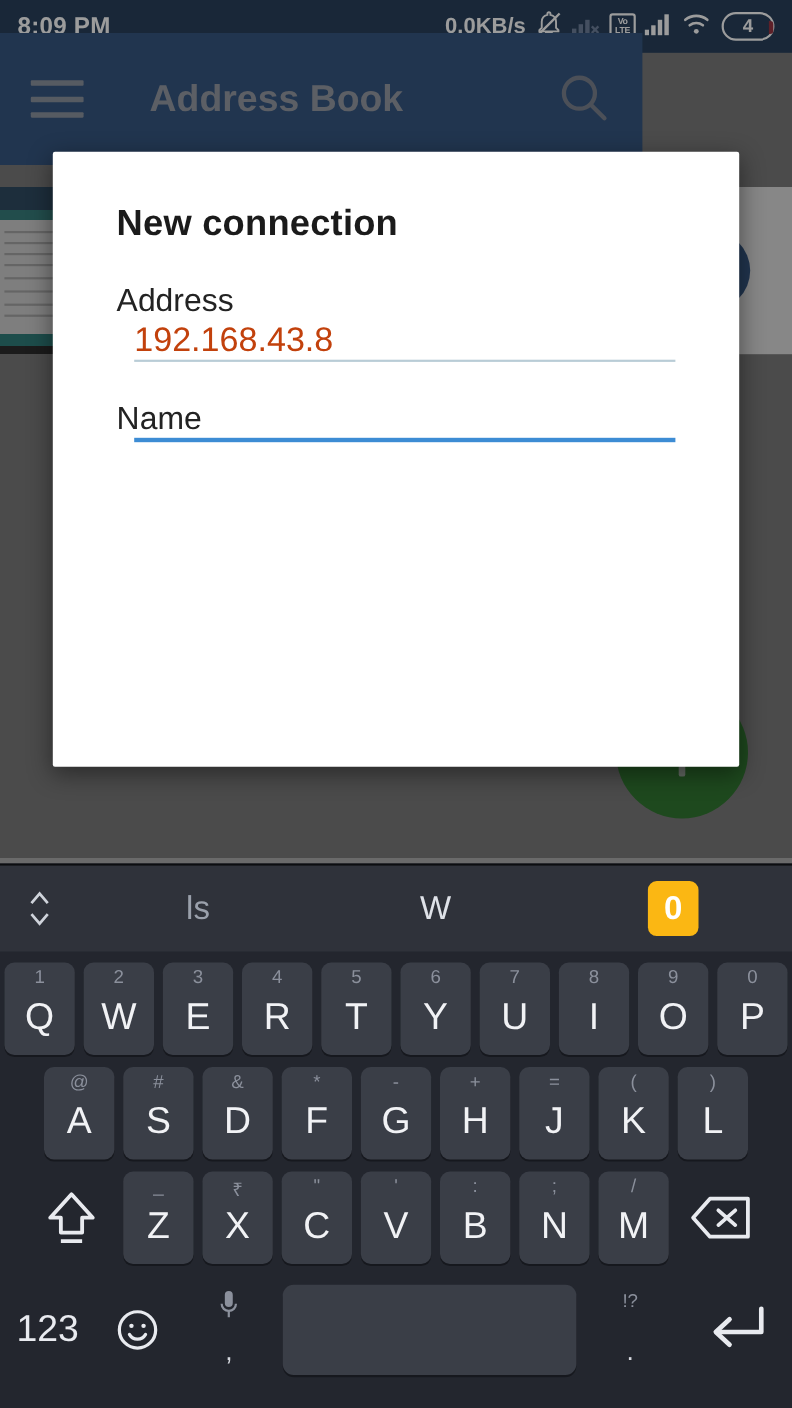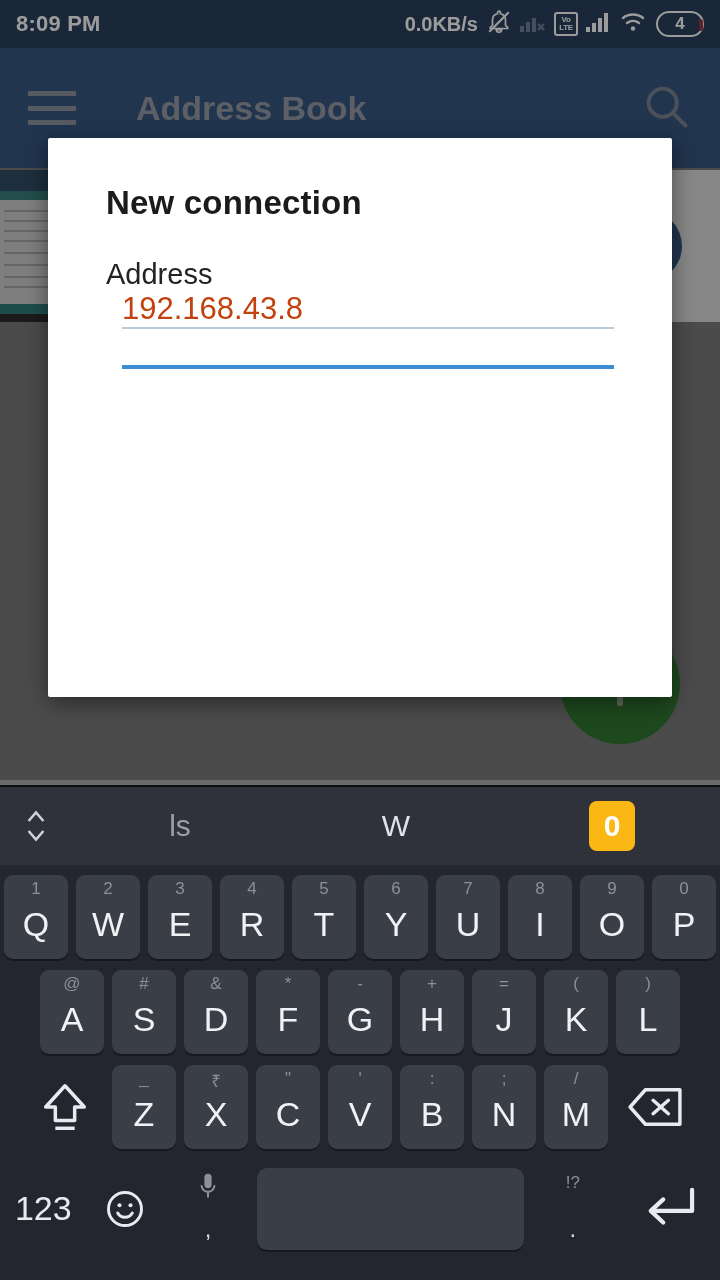--- a/index.html
+++ b/index.html
@@ -32,21 +32,21 @@
     display: flex; align-items: center; justify-content: center; position: relative;
   }
   .batt span { font-size: 17px; font-weight: bold; color: #fff; }
   .batt::after {
     content: ""; position: absolute; right: -1px; top: 6px;
     width: 4px; height: 12px; background: #8b1a2b; border-radius: 0 3px 3px 0;
   }
 
   
   #appbar {
-    position: absolute; top: 48px; left: 0; width: 720px; height: 120px;
+    position: absolute; top: 30px; left: 0; width: 584px; height: 120px;
     background: #1d4272; display: flex; align-items: center; padding: 0 28px; text-align: center;
   }
   #hamburger { width: 48px; height: 34px; display: flex; flex-direction: column; justify-content: space-between; }
   #hamburger i { display: block; height: 5px; background: #7f8794; border-radius: 1px; }
   #apptitle { margin-left: 60px; font-size: 34px; font-weight: bold; color: #8a8f99; }
   #searchbtn { margin-left: auto; }
 
   
   #content { position: absolute; top: 168px; left: 0; width: 720px; height: 612px; background: #6a6a6a; }
   #card {
@@ -249,20 +249,21 @@
   <div id="dialog">
     <div id="dialog-title">New connection</div>
 
     <div class="field">
       <div class="field-label">Address</div>
       <div class="field-value">192.168.43.8</div>
       <div class="underline"></div>
     </div>
 
     <div class="field">
+      <div class="field-label">Name</div>
       <div class="underline focused"></div>
     </div>
 
   </div>
 
   <div id="keyboard">
 
     <div id="suggestions">
       <div id="sug-expand">
         <svg width="26" height="42" viewBox="0 0 20 34">

